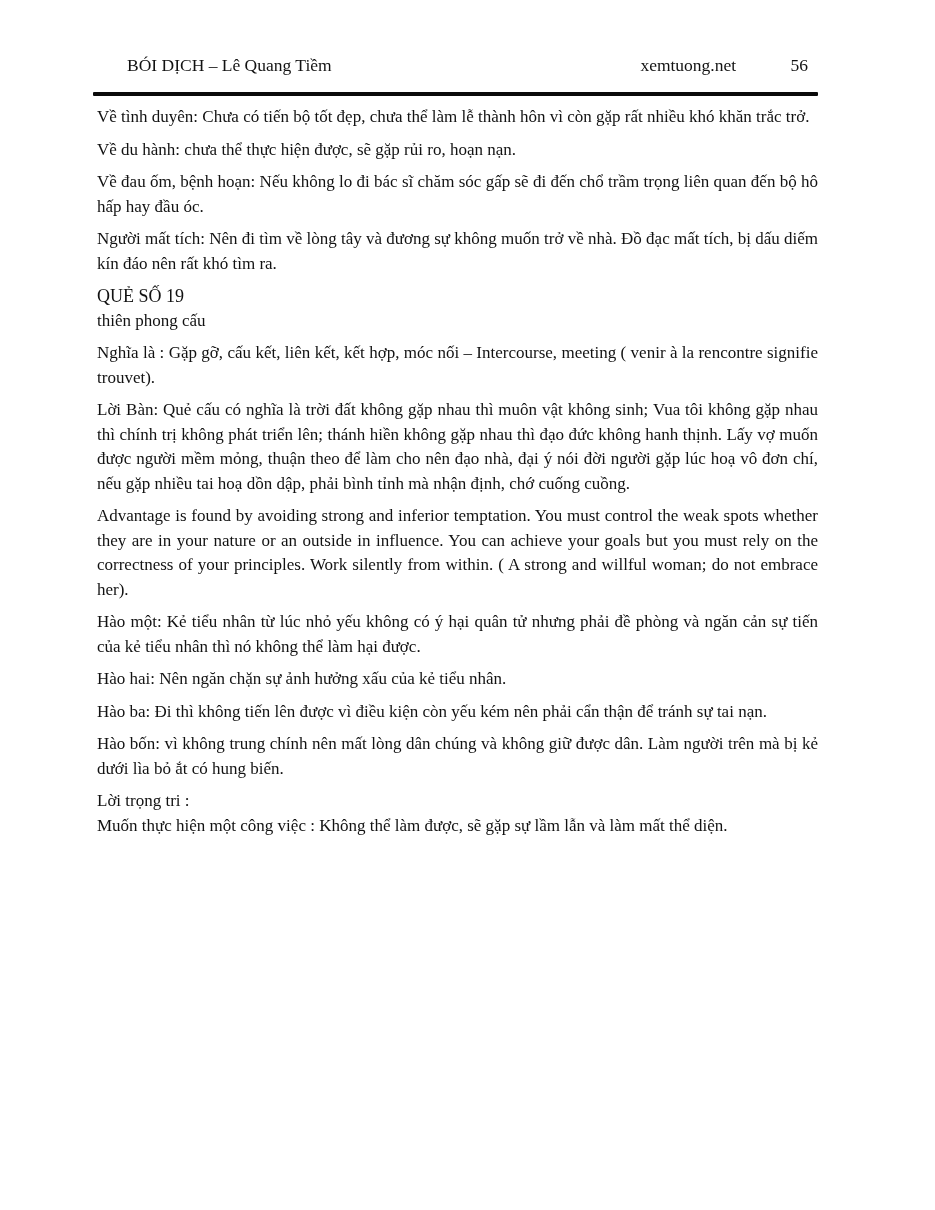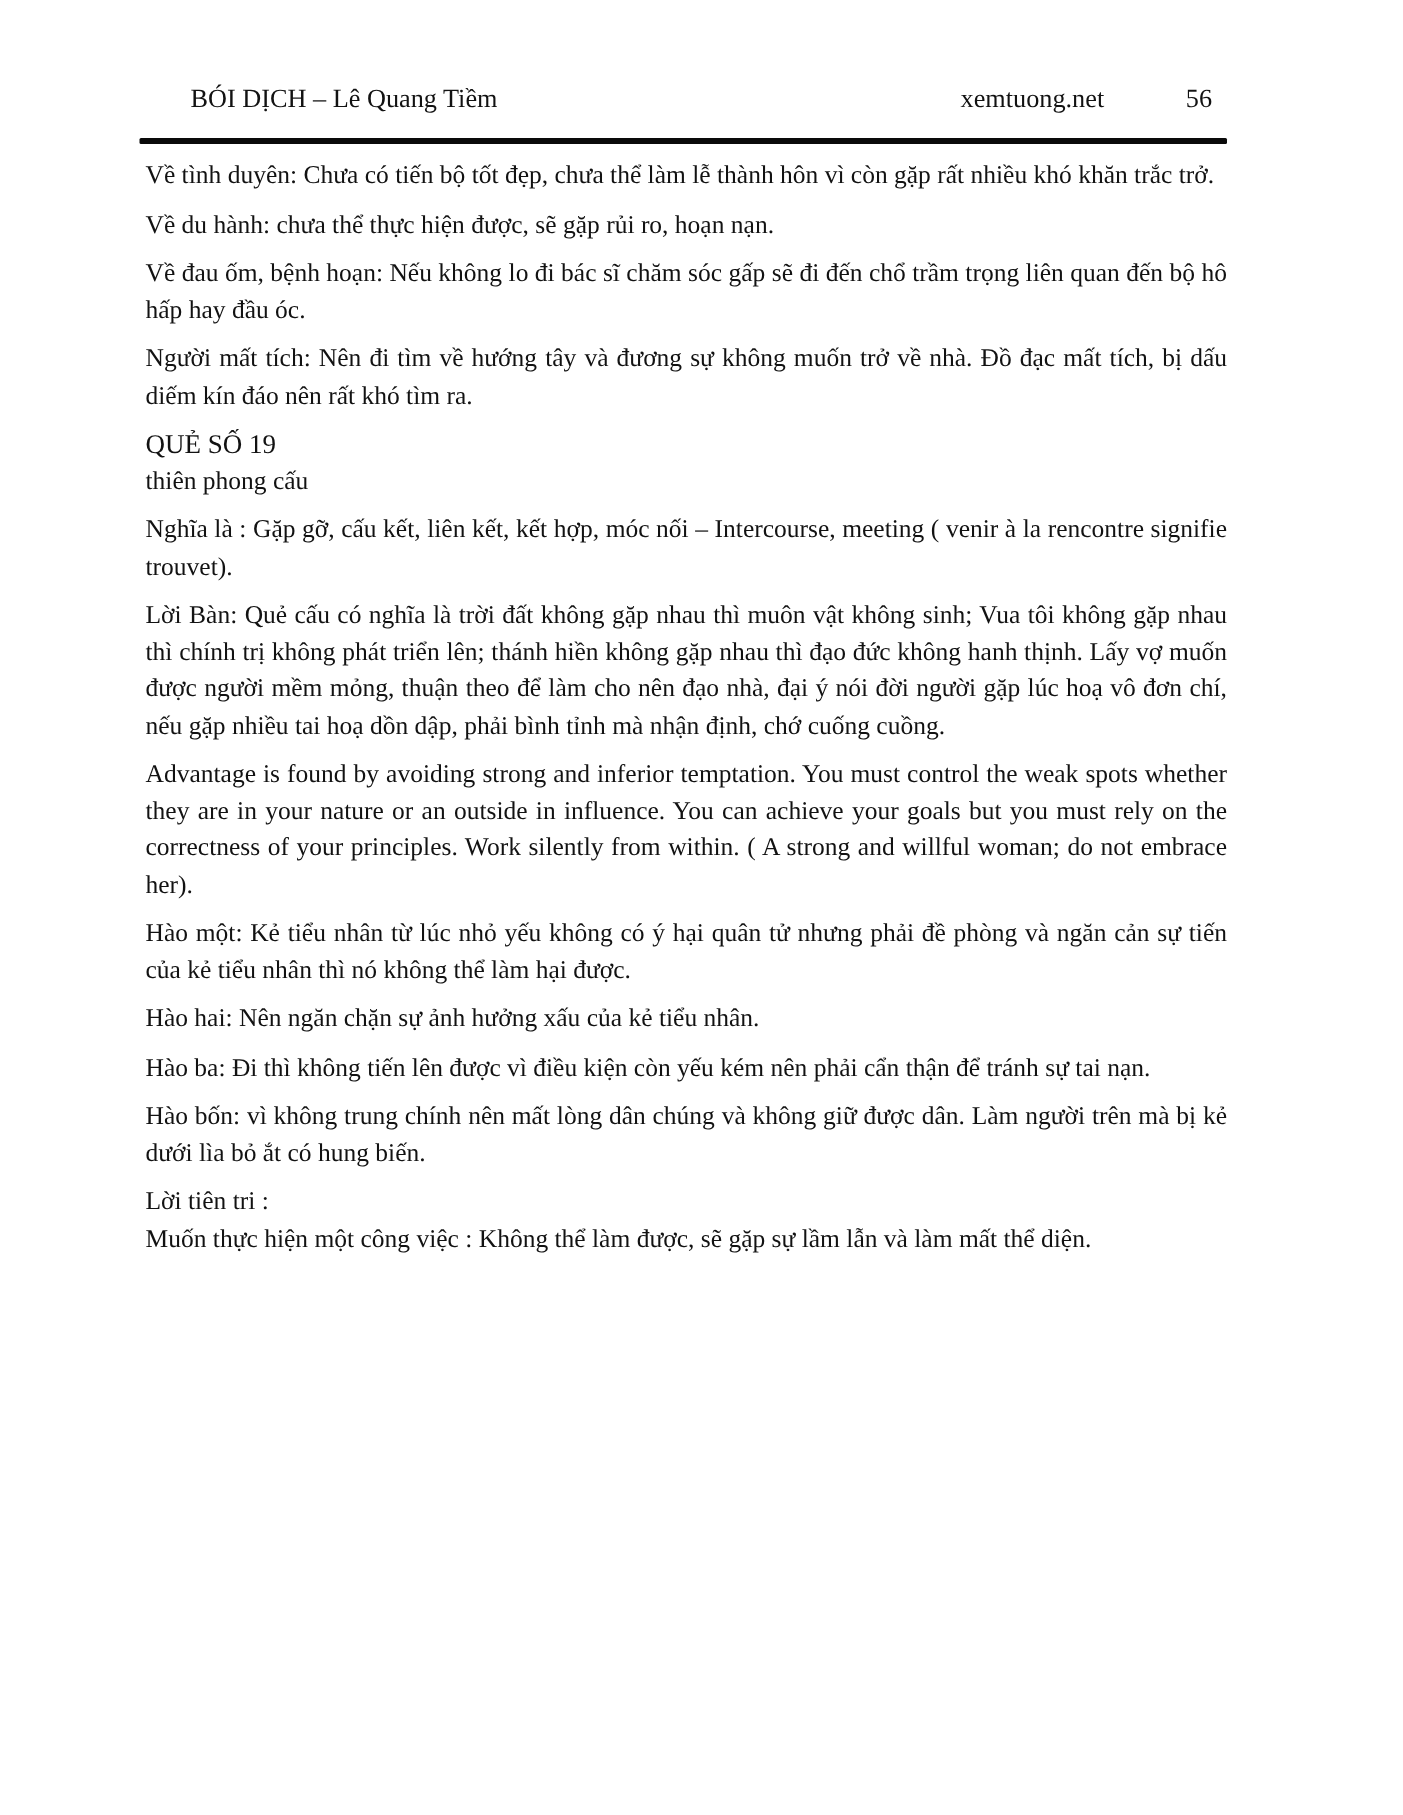--- a/index.html
+++ b/index.html
@@ -90,21 +90,21 @@
   <div class="rule"></div>
 
   <div class="content">
 
     <p>Về tình duyên: Chưa có tiến bộ tốt đẹp, chưa thể làm lễ thành hôn vì còn gặp rất nhiều khó khăn trắc trở.</p>
 
     <p class="single-line">Về du hành: chưa thể thực hiện được, sẽ gặp rủi ro, hoạn nạn.</p>
 
     <p>Về đau ốm, bệnh hoạn: Nếu không lo đi bác sĩ chăm sóc gấp sẽ đi đến chổ trầm trọng liên quan đến bộ hô hấp hay đầu óc.</p>
 
-    <p>Người mất tích:  Nên đi tìm về hướng tây và đương sự không muốn trở về nhà. Đồ đạc mất tích, bị dấu diếm kín đáo nên rất khó tìm ra.</p>
+    <p>Người mất tích:  Nên đi tìm về lòng tây và đương sự không muốn trở về nhà. Đồ đạc mất tích, bị dấu diếm kín đáo nên rất khó tìm ra.</p>
 
     <div class="block">
       <div class="block-line no-justify section-heading">QUẺ SỐ 19</div>
       <div class="block-line no-justify">thiên phong cấu</div>
     </div>
 
     <p>Nghĩa là : Gặp gỡ, cấu kết, liên kết, kết hợp, móc nối – Intercourse, meeting ( venir à la rencontre signifie trouvet).</p>
 
     <p>Lời Bàn: Quẻ cấu có nghĩa là trời đất không gặp nhau thì muôn vật không sinh; Vua tôi không gặp nhau thì chính trị không phát triển lên; thánh hiền không gặp nhau thì đạo đức không hanh thịnh. Lấy vợ muốn được người mềm mỏng, thuận theo để làm cho nên đạo nhà, đại ý nói đời người gặp lúc hoạ vô đơn chí, nếu gặp nhiều tai hoạ dồn dập, phải bình tỉnh mà nhận định, chớ cuống cuồng.</p>
 
@@ -115,18 +115,18 @@
 
     <p class="single-line">Hào hai: Nên ngăn chặn sự ảnh hưởng xấu của kẻ tiểu nhân.</p>
 
     <p>Hào ba: Đi thì không tiến lên được vì điều kiện còn yếu kém nên phải cẩn thận để tránh sự tai nạn.</p>
 
     <p>Hào bốn: vì không trung chính nên mất lòng dân chúng và không giữ được dân. Làm người trên mà bị kẻ dưới lìa bỏ ắt có hung biến.</p>
 
 
 
     <div class="block">
-      <div class="block-line no-justify">Lời tiên tri :</div>
+      <div class="block-line no-justify">Lời trọng tri :</div>
       <div class="block-line">Muốn thực hiện một công việc : Không thể làm được, sẽ gặp sự lầm lẫn và làm mất thể diện.</div>
     </div>
 
   </div>
 </div>
 
 </body></html>

